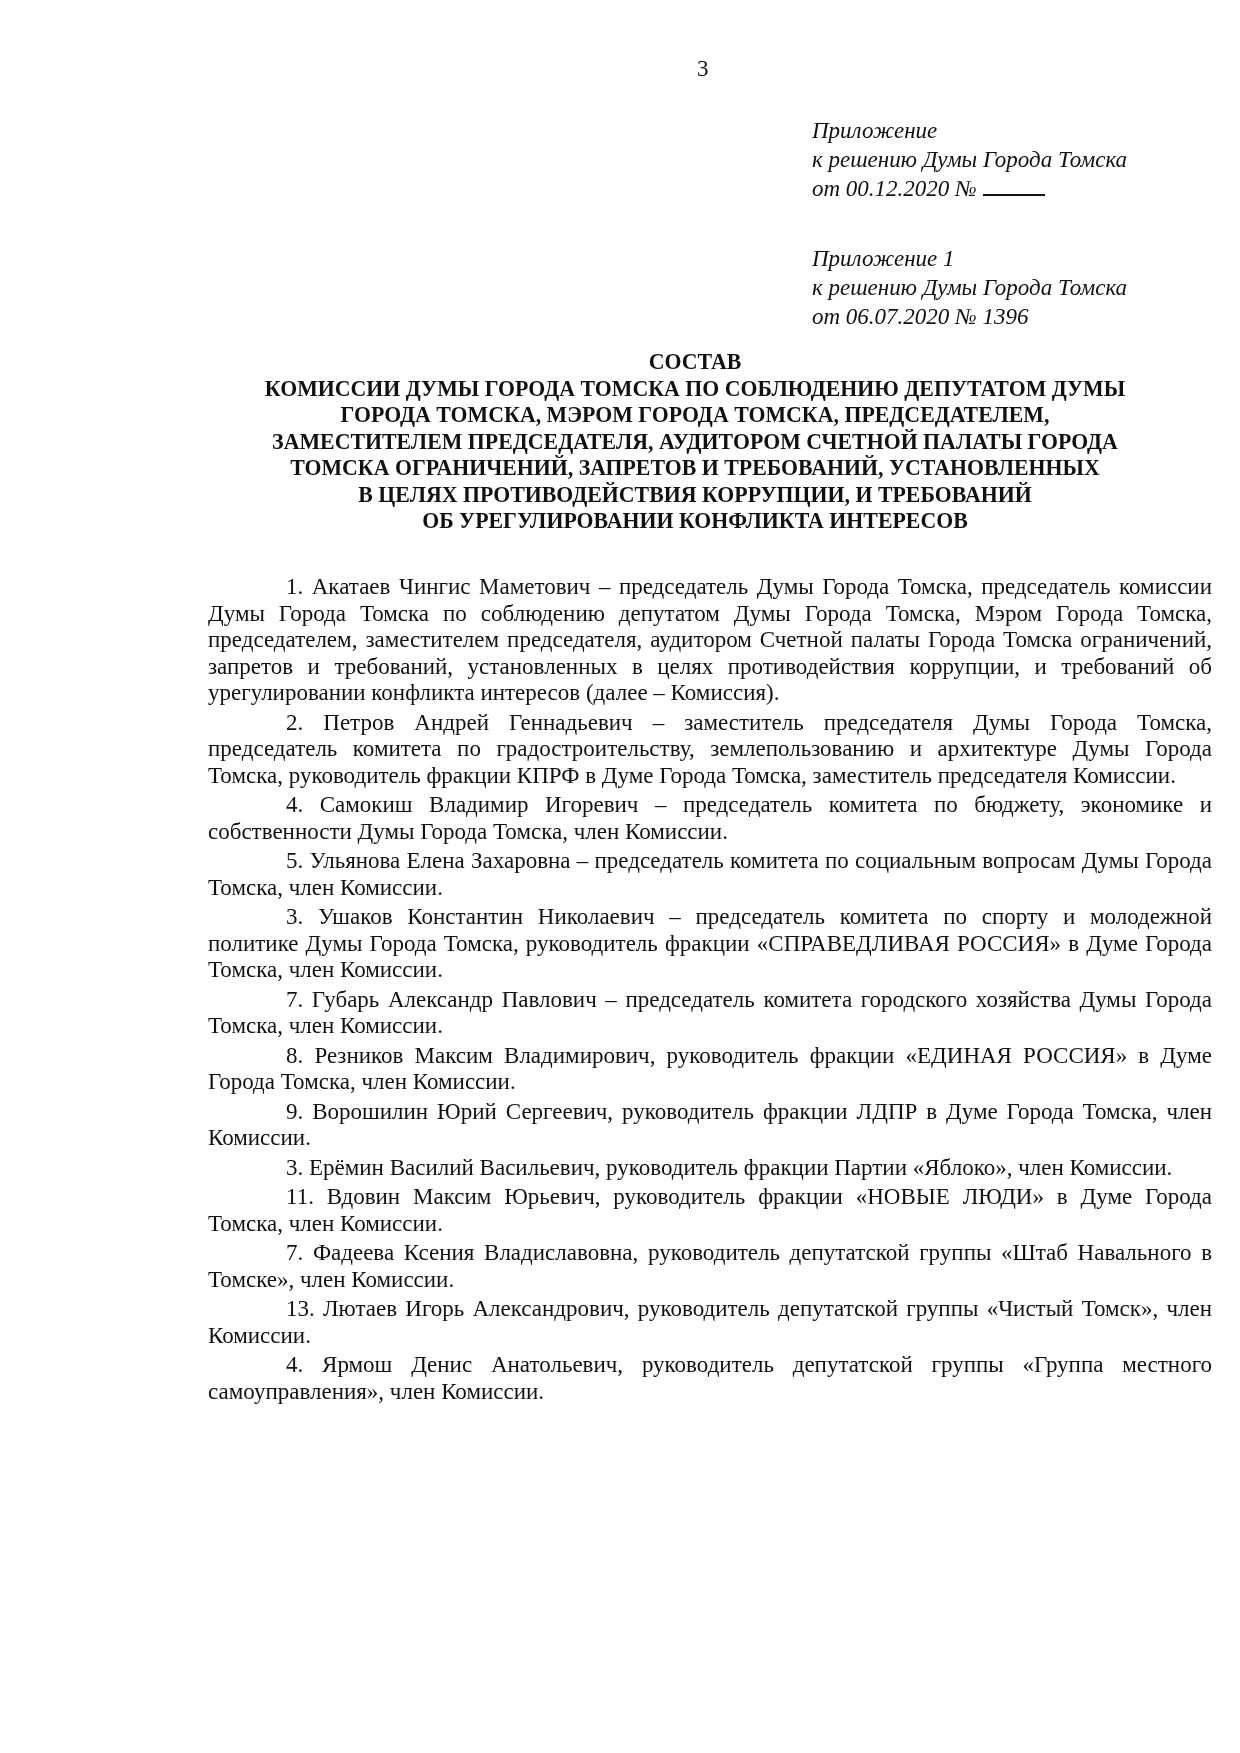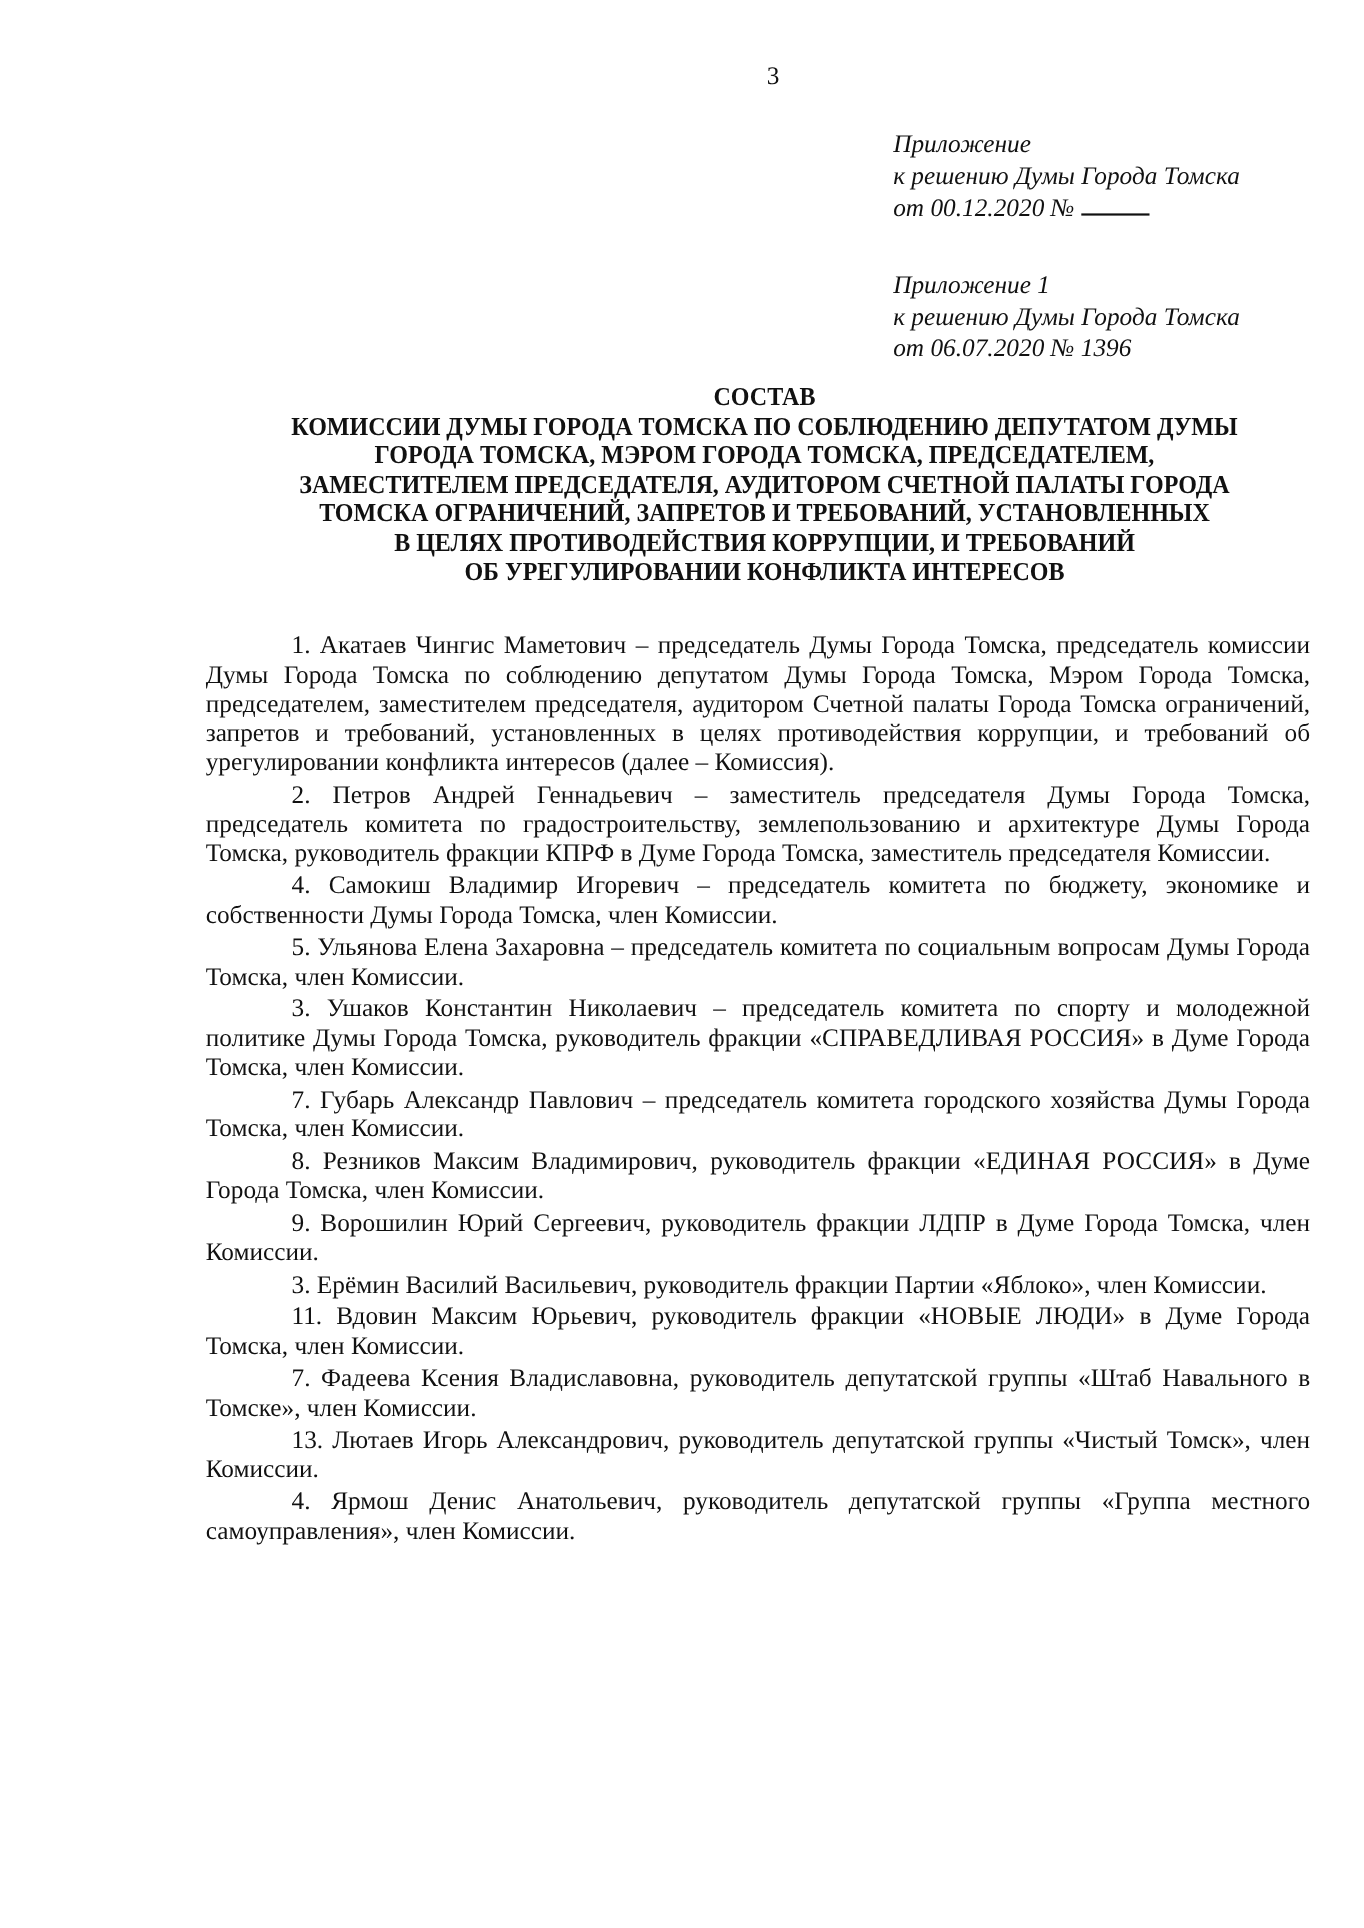--- a/index.html
+++ b/index.html
@@ -24,21 +24,21 @@
       height: 18px; vertical-align: baseline; margin-left: 6px;
     }
     .title-block {
       position: absolute; top: 348px; left: 190px; width: 1010px;
       text-align: center; font-weight: bold;
       font-size: 23.5px; line-height: 26.5px;
       transform: scaleX(0.93); transform-origin: center top;
     }
     .title-block div { white-space: nowrap; }
     .items {
-      position: absolute; top: 574px; left: 187px; width: 1004px;
+      position: absolute; top: 574px; left: 208px; width: 1004px;
       font-size: 23px; line-height: 26.5px;
       text-align: justify;
     }
     .item { text-indent: 78px; margin: 0 0 3px 0; }
   </style>
 </head>
 <body>
 
 <div class="page-number">3</div>
 

